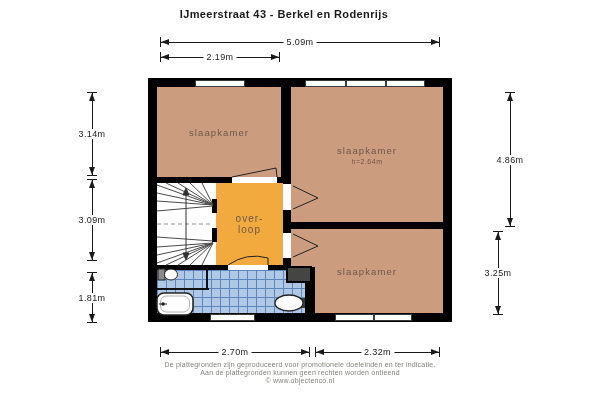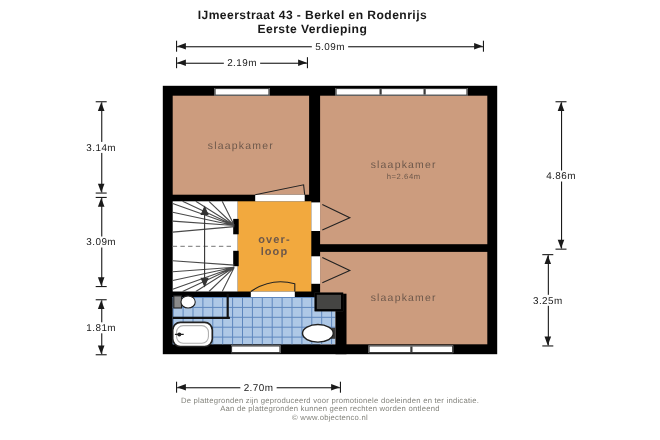--- a/index.html
+++ b/index.html
@@ -27,21 +27,21 @@
       border-left:3px solid transparent;border-right:3px solid transparent;border-top:8px solid #1a1a1a;}
   .dim.v .tick.t{position:absolute;top:0;left:1px;width:10px;height:1px;background:#1a1a1a;}
   .dim.v .tick.b{position:absolute;bottom:0;left:1px;width:10px;height:1px;background:#1a1a1a;}
   .dlabel{position:absolute;left:50%;top:50%;transform:translate(-50%,-50%);
       background:#fff;padding:0 3px;font-size:9px;letter-spacing:.4px;white-space:nowrap;color:#1a1a1a;}
   
   .plan{position:absolute;left:148px;top:78px;width:304px;height:244px;background:var(--wall,#000);}
   .plan > div{position:absolute;box-sizing:border-box;}
   .room{display:flex;flex-direction:column;align-items:center;justify-content:center;}
   .room.bed{background:var(--room,#cc9c7e);}
-  .room.landing{background:var(--landing,#f2a93e);font-weight:bold;}
+  .room.landing{background:var(--landing,#f2a93e);}
   .room-label{font-size:9.5px;letter-spacing:1.1px;color:var(--accent-text,#6d584b);}
   .room-note{font-size:7px;letter-spacing:.5px;color:var(--accent-text,#6d584b);margin-top:2px;}
   .landing .room-label{font-size:10px;line-height:11px;letter-spacing:1px;}
   .stairs{background:#fff;}
   .bathroom{background-color:var(--tile,#aec8e6);
      background-image:linear-gradient(to right,var(--tile-line,#5d86bd) 1px,transparent 1px),
                       linear-gradient(to bottom,var(--tile-line,#5d86bd) 1px,transparent 1px);
      background-size:9px 9px;}
   .win{background:#fff;border:1px solid #3a3a3a;}
   .win .mull{position:absolute;top:0;bottom:0;width:2px;background:#3a3a3a;}
@@ -53,21 +53,20 @@
   
   .footer{position:absolute;left:0;width:600px;text-align:center;font-size:7px;
           line-height:8px;color:#82827b;letter-spacing:.2px;}
 </style>
 </head>
 <body>
 
 <div class="canvas">
 
   <div class="title" style="top:8px;">IJmeerstraat 43 - Berkel en Rodenrijs</div>
-  <div class="title" style="top:21px;">Eerste Verdieping</div>
 
   <div class="dim h" style="left:160px;top:36px;width:280px;">
     <span class="tick l"></span>
       <span class="arr l"></span>
     <span class="dline"></span>
     <span class="arr r"></span>
       <span class="tick r"></span>
     <span class="dlabel">5.09m</span>
   </div>
   <div class="dim h" style="left:160px;top:51px;width:120px;">
@@ -121,20 +120,28 @@
     <span class="dlabel">3.25m</span>
   </div>
 
   <div class="dim h" style="left:160px;top:346px;width:150px;">
     <span class="tick l"></span>
       <span class="arr l"></span>
     <span class="dline"></span>
     <span class="arr r"></span>
       <span class="tick r"></span>
     <span class="dlabel">2.70m</span>
+  </div>
+  <div class="dim h" style="left:315px;top:346px;width:125px;">
+    <span class="tick l"></span>
+      <span class="arr l"></span>
+    <span class="dline"></span>
+    <span class="arr r"></span>
+      <span class="tick r"></span>
+    <span class="dlabel">2.32m</span>
   </div>
 
   <div class="plan">
 
     <div class="room bed" style="left:9px;top:9px;width:124px;height:90px;">
       <span class="room-label">slaapkamer</span>
     </div>
     <div class="room bed" style="left:143px;top:9px;width:152px;height:135px;">
       <span class="room-label">slaapkamer</span>
       <span class="room-note">h=2.64m</span>

